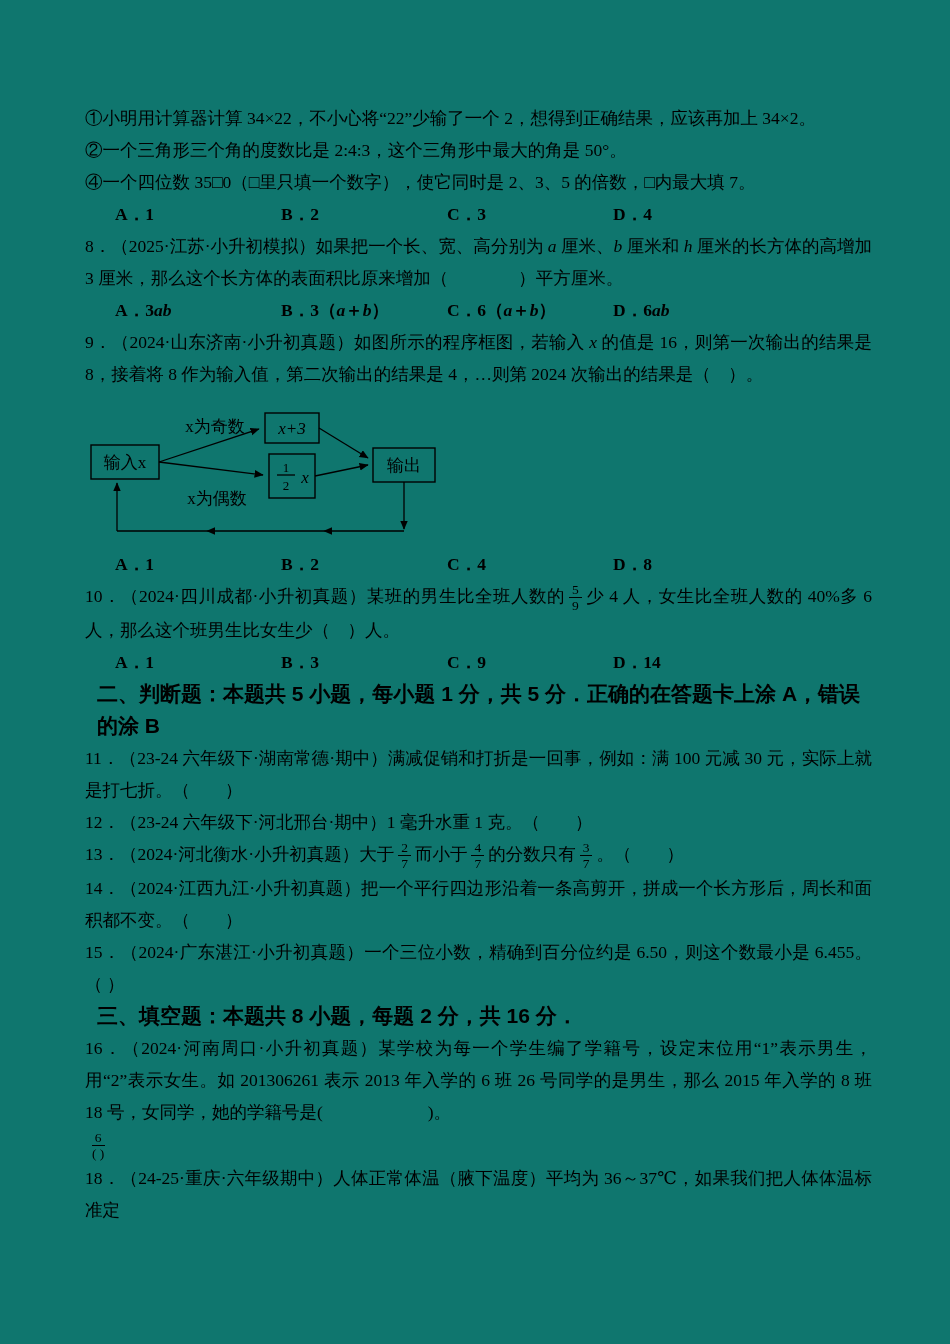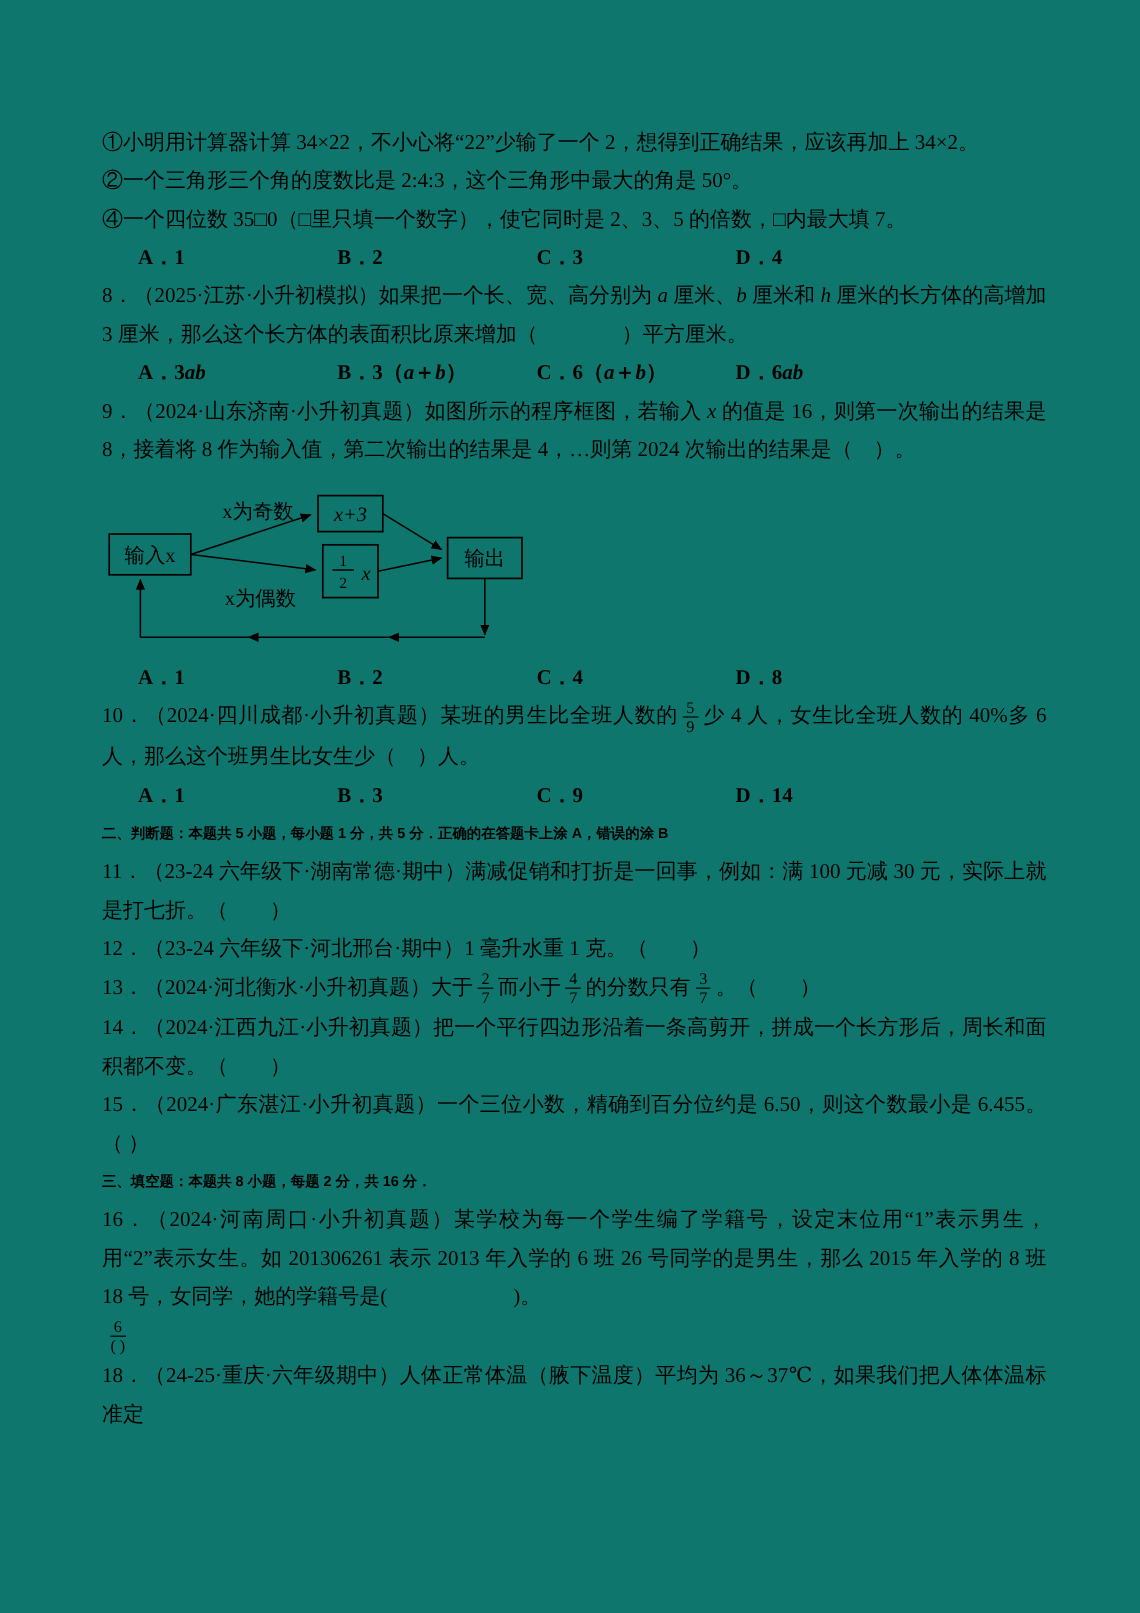--- a/index.html
+++ b/index.html
@@ -9,21 +9,22 @@
     width: 950px; height: 1344px; overflow: hidden;
     background: #0f766e; color: #000000;
     font-family: "Liberation Serif", "DejaVu Serif", serif;
     font-size: 17.5px;
     padding: 102px 78px 30px 85px;
   }
   .para { line-height: 32px; text-align: justify; }
   .section-header {
     line-height: 32px; font-weight: bold;
     font-family: "Liberation Sans", "DejaVu Sans", sans-serif;
-    font-size: 12px;
+    font-size: 21px;
+    margin-left: 12px;
   }
   .options-row { line-height: 32px; display: flex; padding-left: 30px; font-weight: bold; }
   .option { width: 166px; flex: 0 0 auto; }
   .option:last-child { width: auto; }
   .var { font-style: italic; }
   .frac {
     display: inline-flex; flex-direction: column; align-items: center;
     vertical-align: middle; line-height: 1.15; font-size: 13.5px; margin: 0 4px;
   }
   .fnum { border-bottom: 1px solid #000; padding: 0 3px; }

